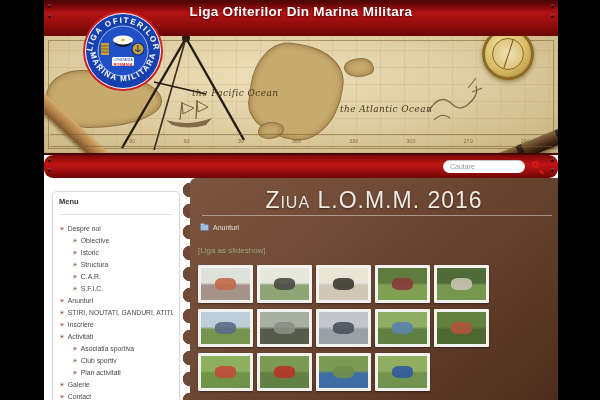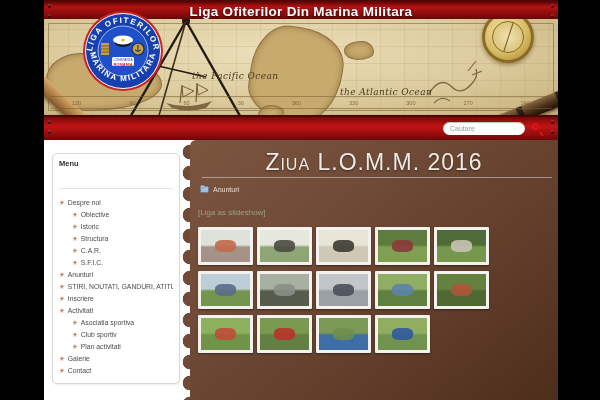--- a/index.html
+++ b/index.html
@@ -2,29 +2,29 @@
 <html><head>
 <meta charset="utf-8">
 <style>
   * { margin:0; padding:0; box-sizing:border-box; }
   html,body { width:600px; height:400px; background:#000; overflow:hidden;
               font-family:"Liberation Sans", sans-serif; }
   .site { position:absolute; left:44px; top:0; width:514px; height:400px;
           background:#fff; overflow:hidden; display:flex; flex-direction:column; }
 
   
-  .header { position:relative; height:19px; flex:0 0 auto;
+  .header { position:relative; height:36px; flex:0 0 auto;
     background:linear-gradient(180deg,#4a0404 0%,#5f0606 10%,#b31212 35%,#9b0e0e 60%,#6a0707 100%); }
   .site-title { text-align:center; line-height:23px; font-size:13.5px; font-weight:bold;
     color:#fff; text-shadow:0 1px 2px rgba(0,0,0,.6); letter-spacing:.3px; }
   .rivet { position:absolute; width:3px; height:3px; border-radius:50%;
     background:#3a0303; box-shadow:0 -0.5px 0 rgba(255,255,255,.5); }
 
   
-  .banner { position:relative; height:98px; flex:0 0 auto; overflow:hidden;
+  .banner { position:relative; height:119px; flex:0 0 auto; overflow:hidden;
     background:radial-gradient(ellipse at 45% 35%, #ecdfba 0%, #dccb9e 55%, #c6b07c 100%);
     border-bottom:2px solid #4a0505; }
   .banner .mapgrid { position:absolute; inset:0; opacity:.5; background-image:
     repeating-linear-gradient(0deg, rgba(138,106,58,.25) 0 1px, transparent 1px 17px),
     repeating-linear-gradient(90deg, rgba(138,106,58,.2) 0 1px, transparent 1px 24px); }
   .banner .frame { position:absolute; inset:4px; border:1px solid rgba(122,92,46,.55); }
   .land { position:absolute; background:#c7aa6e; border:1px solid rgba(120,88,40,.7);
     box-shadow:inset 0 0 6px rgba(120,88,40,.6); }
   .land.l1 { left:206px; top:8px;  width:92px; height:96px; border-radius:42% 58% 50% 62%/55% 40% 66% 38%; transform:rotate(8deg); }
   .land.l2 { left:300px; top:22px; width:30px; height:19px; border-radius:60% 40% 55% 45%/50% 60% 40% 50%; }
@@ -53,38 +53,38 @@
     border:1px solid #8a6a24; background:radial-gradient(circle,#efe2b2 0%,#d6ba6c 100%); }
   .gold-compass::after { content:''; position:absolute; left:50%; top:8px; bottom:8px; width:1px;
     background:#7a5a1e; box-shadow:12px 18px 0 -17px #7a5a1e; transform:rotate(18deg); }
   svg.overlay { position:absolute; }
 
   
   .logo { position:absolute; left:38px; top:10px; width:82px; height:82px; z-index:5; cursor:pointer; }
 
   
   .searchbar { position:relative; height:23px; flex:0 0 auto;
-    background:linear-gradient(180deg,#7a0808 0%,#c01414 40%,#a50f0f 65%,#6f0606 100%); }
+    background:linear-gradient(180deg,#7a0808 0%,#c01414 40%,#a50f0f 65%,#6f0606 100%);border-radius:9px; }
   .search-input { position:absolute; right:33px; top:5px; width:82px; height:13px;
     border:none; border-radius:7px; background:#fff; font-size:7px; color:#555;
     padding:0 7px; outline:none; box-shadow:inset 0 1px 1px rgba(0,0,0,.25); }
   .search-input::placeholder { color:#9a9a9a; }
   .search-btn { position:absolute; right:14px; top:5px; width:13px; height:13px;
     background:none; border:none; cursor:pointer; padding:0; }
   .search-btn .lens { position:absolute; left:1px; top:1px; width:7px; height:7px;
     border:2px solid #d81717; border-radius:50%; }
   .search-btn .stem { position:absolute; right:0; bottom:0; width:5px; height:2px;
     background:#d81717; transform:rotate(45deg); border-radius:1px; }
 
   
   .body { display:flex; flex:1 1 auto; background:#fff; min-height:0; }
   .sidebar { width:146px; flex:0 0 auto; padding:13px 0 0 8px; }
   .box { width:128px; border:1px solid #d9d9d9; border-radius:5px; background:#fff;
     box-shadow:0 1px 2px rgba(0,0,0,.08); padding:5px 6px 6px; }
-  .box-title { font-size:7.5px; font-weight:bold; color:#333; padding-bottom:20px;
+  .box-title { font-size:7.5px; font-weight:bold; color:#333; padding-bottom:8px;
     border-bottom:1px solid #e4e4e4; margin-bottom:8px; }
   .menu-item { display:flex; align-items:center; font-size:6.8px; color:#4a4a4a;
     line-height:12px; white-space:nowrap; overflow:hidden; cursor:pointer; }
   .menu-item.l1 { padding-left:13px; }
   .icon-sun { color:#8a4f28; font-size:6.5px; margin-right:3px; flex:0 0 auto; }
 
   
   .content { position:relative; flex:1 1 auto; border-top-left-radius:6px;
     background:linear-gradient(140deg,#7c553f 0%,#6f4a36 35%,#5f3c29 70%,#4d2d1b 100%); }
   .content .scallops { position:absolute; left:-8px; top:2px; bottom:0; width:8px;

